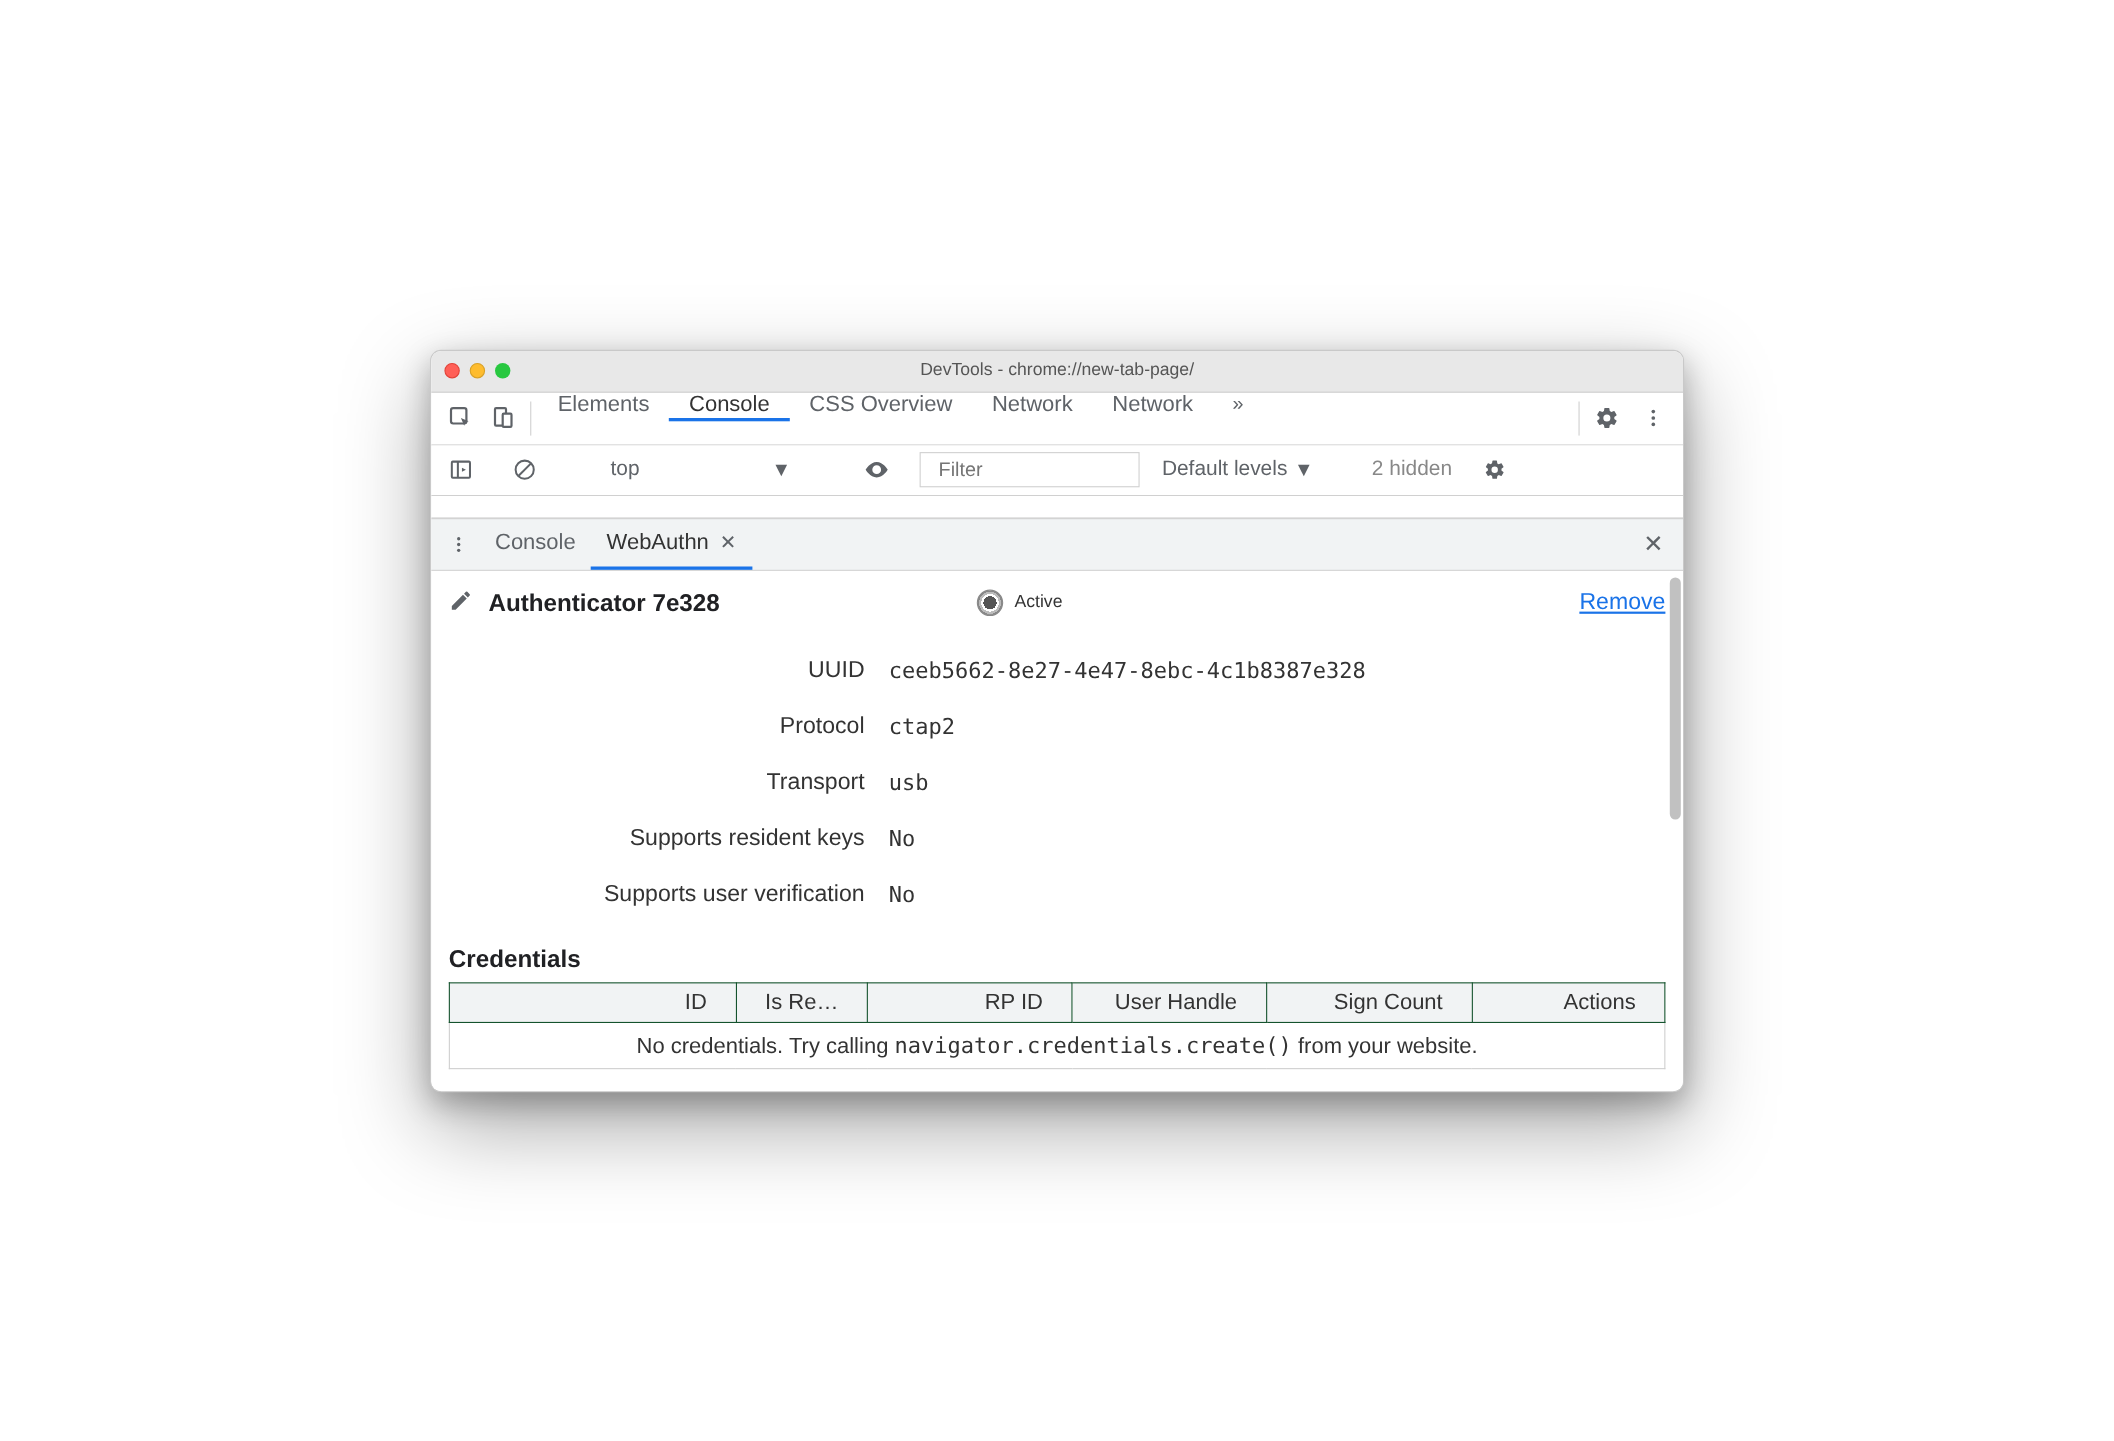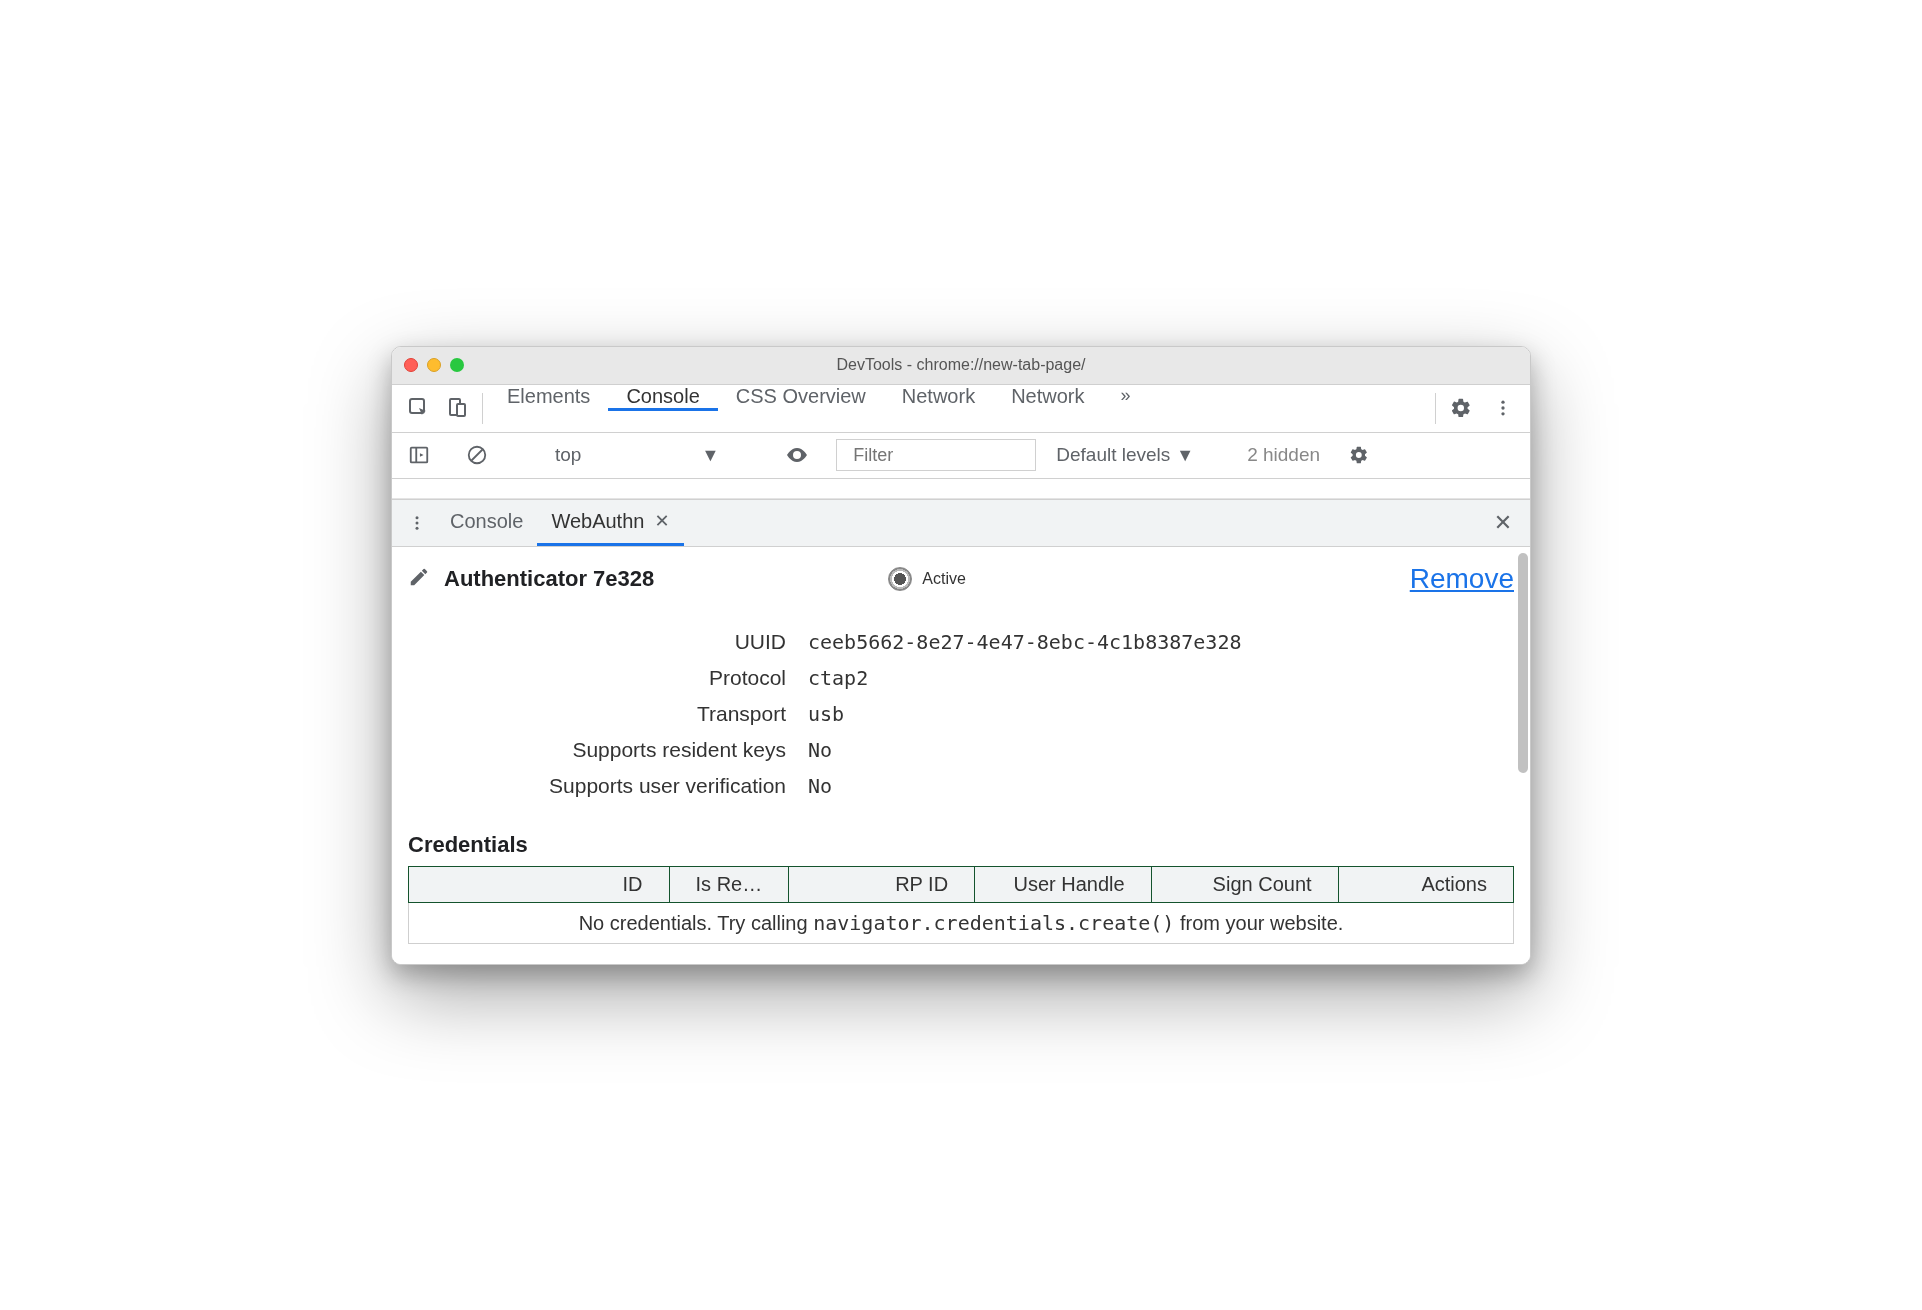--- a/index.html
+++ b/index.html
@@ -170,29 +170,29 @@
   }
   .radio-dot {
     width: 24px; height: 24px;
     border-radius: 50%;
     background: radial-gradient(circle at 50% 50%, #555 0 6px, #fff 6px 8px, #bbb 8px 10px, #888 10px 12px);
     border: 1px solid #888;
   }
   .remove-link {
     color: #1a73e8;
     text-decoration: underline;
-    font-size: 28px;
+    font-size: 21px;
     cursor: pointer;
   }
   
   .prop-grid {
     margin-top: 35px;
     display: grid;
     grid-template-columns: 400px 1fr;
-    row-gap: 12px;
+    row-gap: 27px;
     font-size: 21px;
     color: #333;
   }
   .prop-label { text-align: right; padding-right: 22px; color: #333; }
   .prop-val.mono { font-family: ui-monospace, Menlo, Consolas, monospace; font-size: 20px; }
   
   .cred-section { margin-top: 34px; }
   .cred-heading {
     font-size: 22px;
     font-weight: 700;

